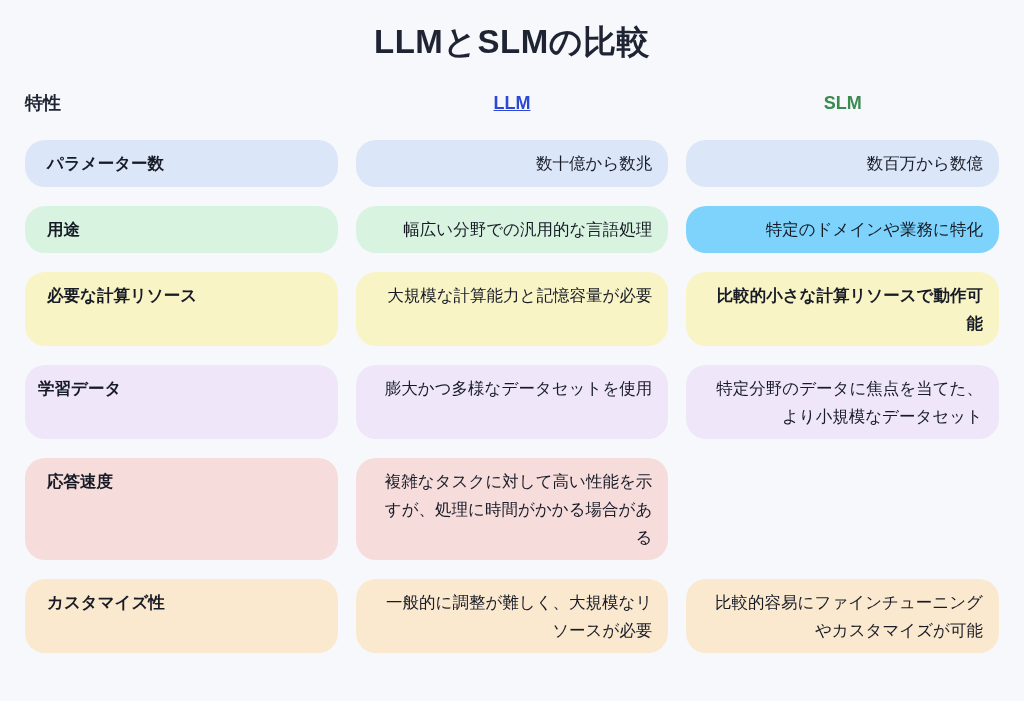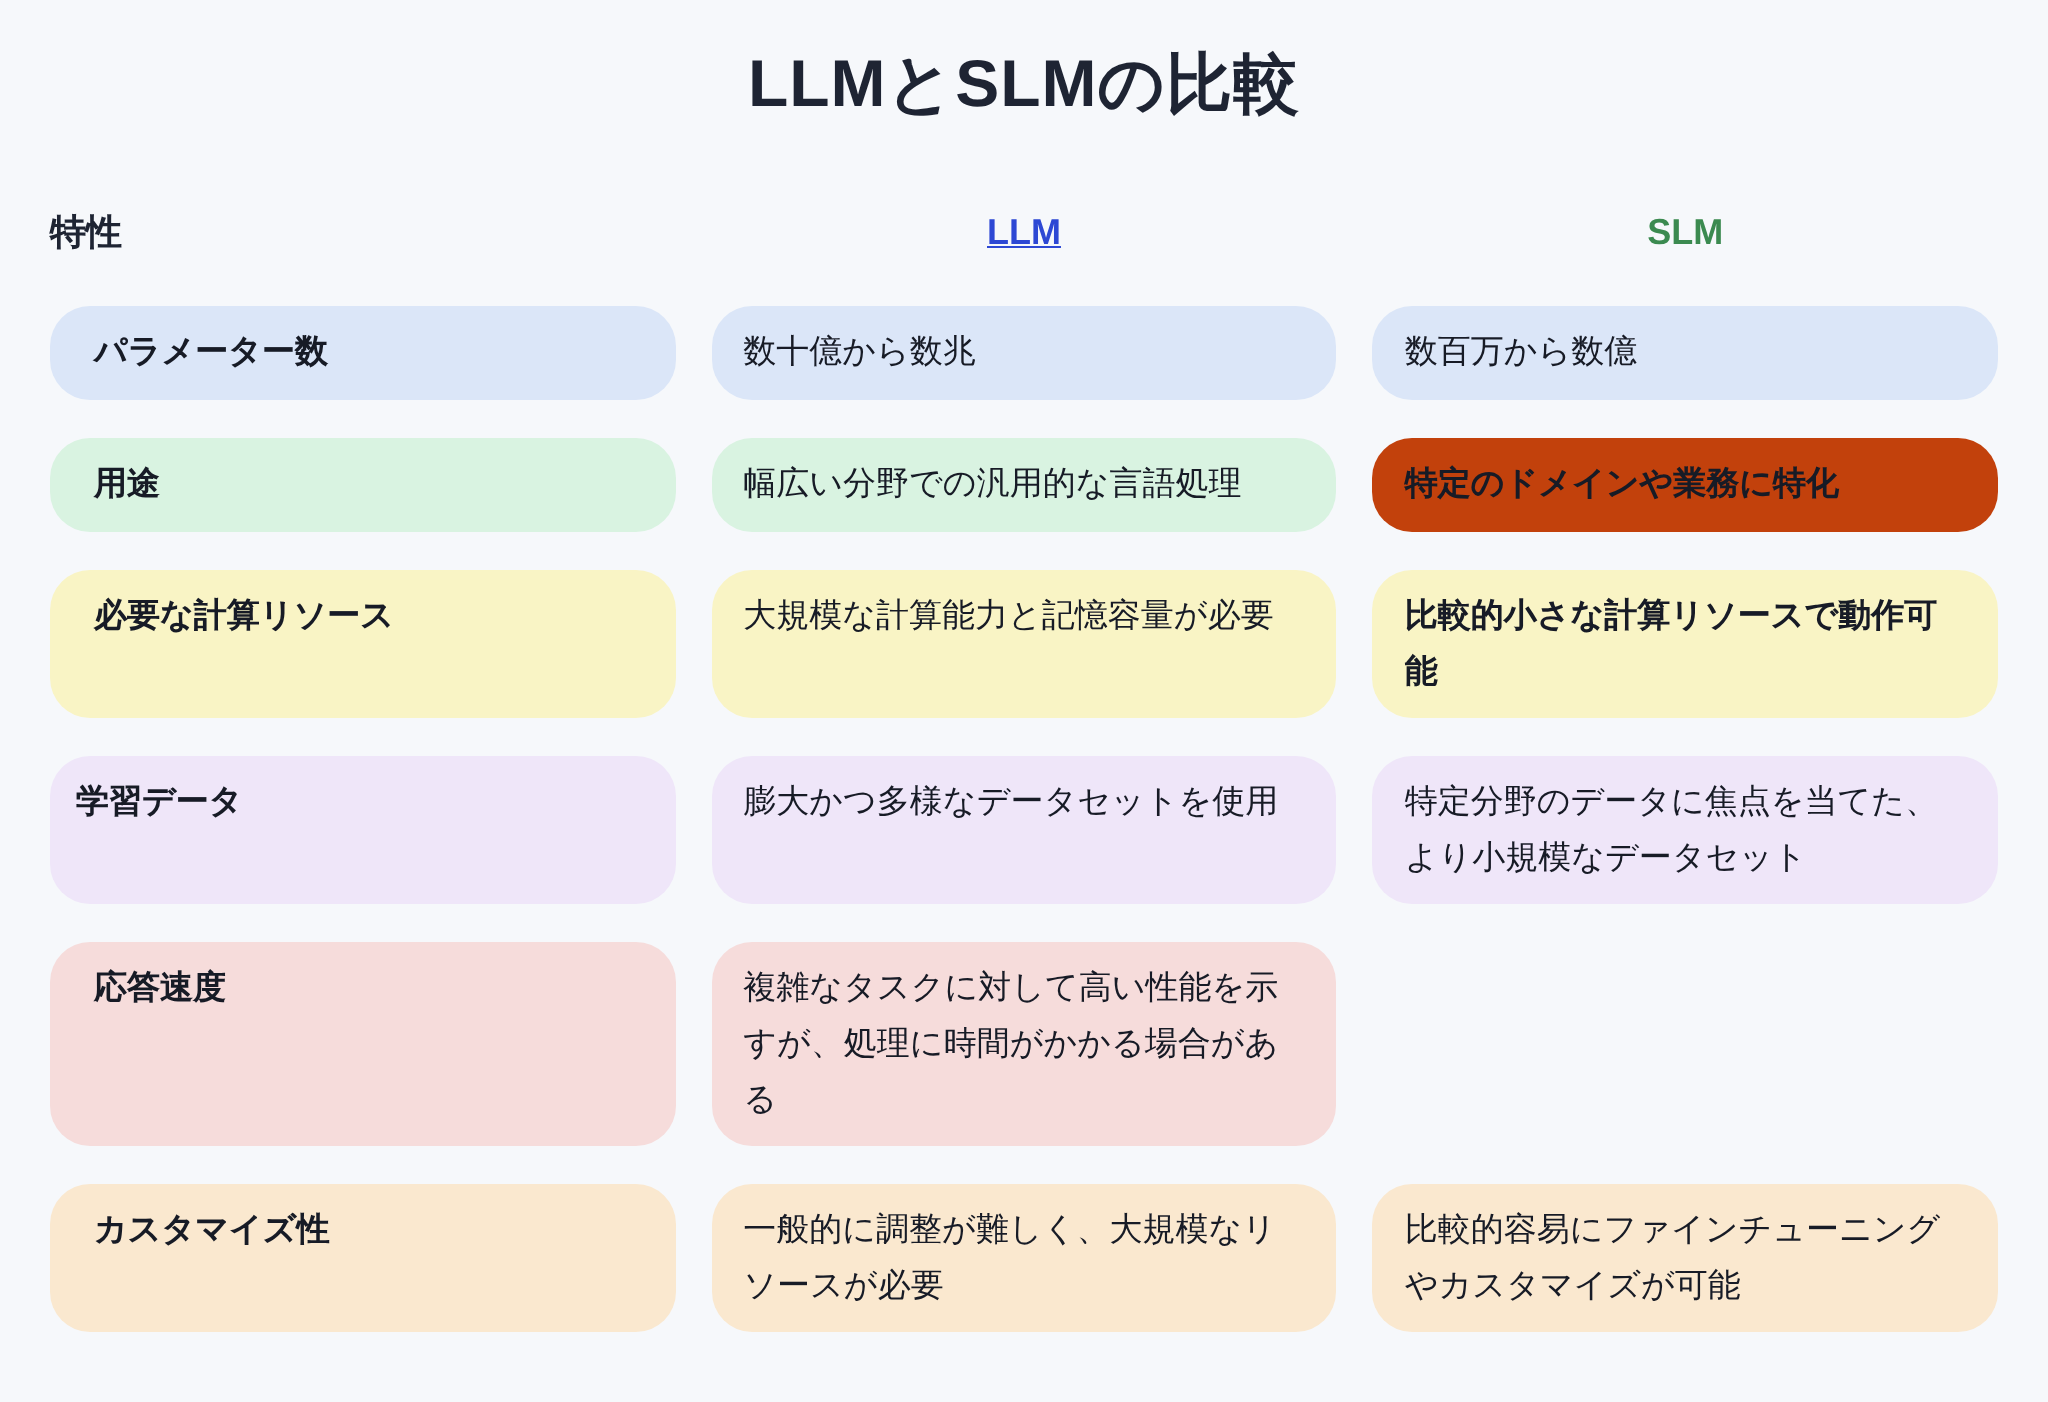--- a/index.html
+++ b/index.html
@@ -21,21 +21,21 @@
     font-size: 33px;
     font-weight: 800;
     color: #1e2433;
     letter-spacing: 0.5px;
     line-height: 52px;
   }
   .header-row {
     display: grid;
     grid-template-columns: 1fr 1fr 1fr;
     column-gap: 18px;
-    margin-top: 35px;
+    margin-top: 22px;
     height: 26px;
     align-items: center;
   }
   .header-cell {
     font-size: 18px;
     font-weight: 700;
   }
   .header-feature { text-align: left; color: #1e2433; }
   .header-llm { text-align: center; text-decoration: underline; }
   .header-slm { text-align: center; }
@@ -56,21 +56,21 @@
     font-size: 16.5px;
     line-height: 28px;
     min-height: 47px;
   }
   .feature-cell {
     font-weight: 700;
     text-align: left;
     padding-left: 22px;
   }
   .llm-cell, .slm-cell {
-    text-align: left;
+    text-align: right;
   }
 </style>
 </head>
 <body>
 
 <div class="page">
   <h1 class="title">LLMとSLMの比較</h1>
 
   <div class="header-row">
     <div class="header-cell header-feature">特性</div>
@@ -81,21 +81,21 @@
   <div class="table-body">
     <div class="row">
       <div class="cell feature-cell" style="background: rgb(219, 230, 248);">パラメーター数</div>
       <div class="cell llm-cell" style="background: rgb(219, 230, 248);">数十億から数兆</div>
       <div class="cell slm-cell" style="background: rgb(219, 230, 248);">数百万から数億</div>
     </div>
 
     <div class="row">
       <div class="cell feature-cell" style="background: rgb(217, 243, 225);">用途</div>
       <div class="cell llm-cell" style="background: rgb(217, 243, 225);">幅広い分野での汎用的な言語処理</div>
-      <div class="cell slm-cell" style="background: #c2410c; font-weight: bold;">特定のドメインや業務に特化</div>
+      <div class="cell slm-cell" style="background: #7dd3fc;">特定のドメインや業務に特化</div>
     </div>
 
     <div class="row">
       <div class="cell feature-cell" style="background: rgb(249, 244, 197);">必要な計算リソース</div>
       <div class="cell llm-cell" style="background: rgb(249, 244, 197);">大規模な計算能力と記憶容量が必要</div>
       <div class="cell slm-cell" style="background: rgb(249, 244, 197); font-weight: bold;">比較的小さな計算リソースで動作可能</div>
     </div>
 
     <div class="row">
       <div class="cell feature-cell" style="background: rgb(239, 230, 249); padding-left: 13px;">学習データ</div>

